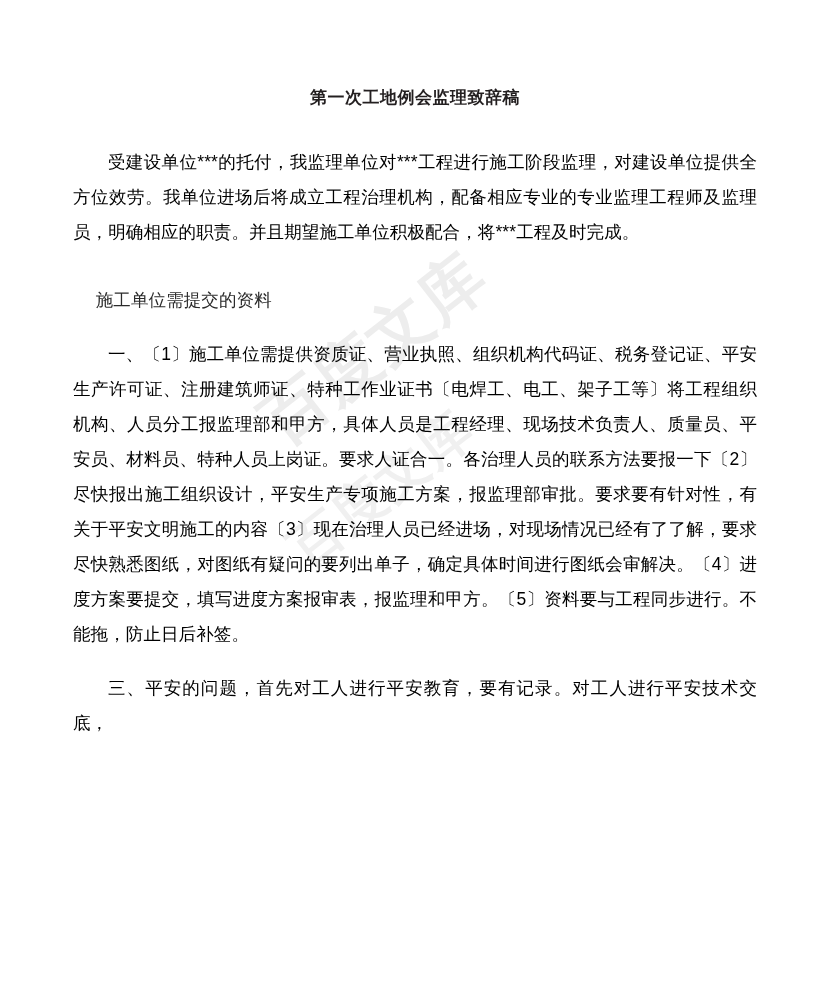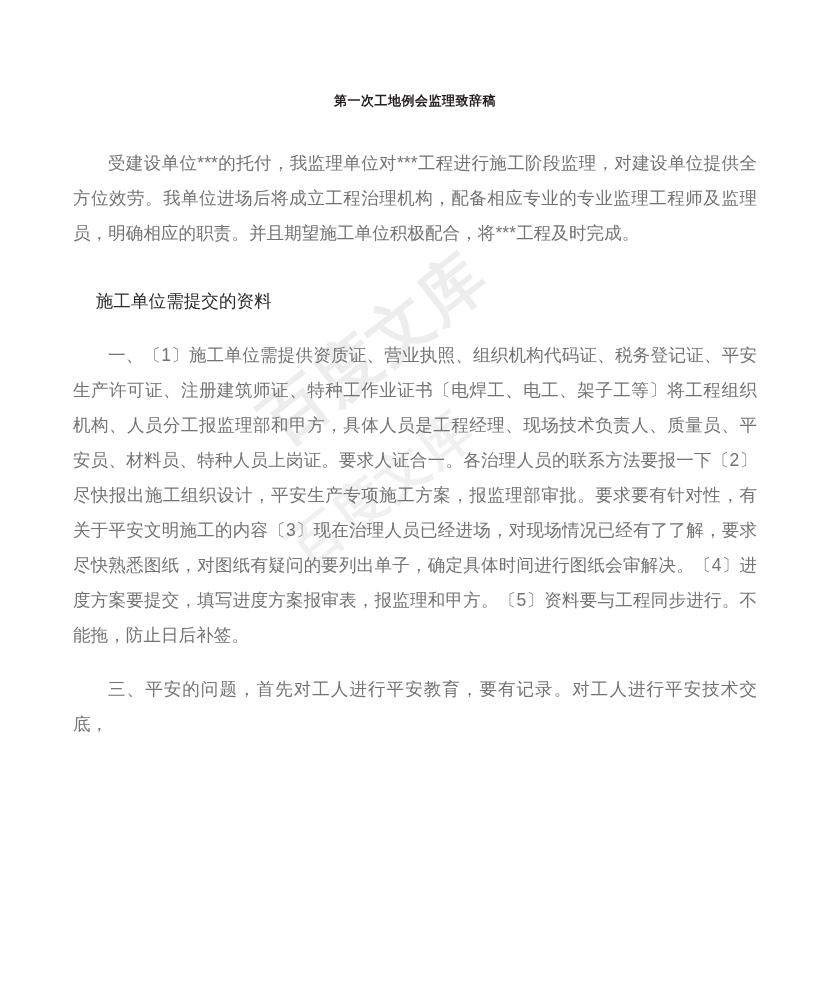--- a/index.html
+++ b/index.html
@@ -47,32 +47,32 @@
 
   .content {
     position: relative;
     z-index: 1;
     padding: 0 73px;
     box-sizing: border-box;
   }
 
   .doc-title {
     text-align: center;
-    font-size: 13px;
+    font-size: 17px;
     font-weight: bold;
     color: #231f20;
-    margin: 6px;
+    margin: 0;
     padding-top: 86px;
     letter-spacing: 0.5px;
   }
 
   .para {
     font-size: 17.5px;
     line-height: 35px;
-    color: #737373;
+    color: #000000;
     text-align: justify;
     text-justify: inter-ideograph;
     margin: 0;
     text-indent: 2em;
     letter-spacing: 0.1px;
   }
 
   .para-first {
     margin-top: 36px;
   }

